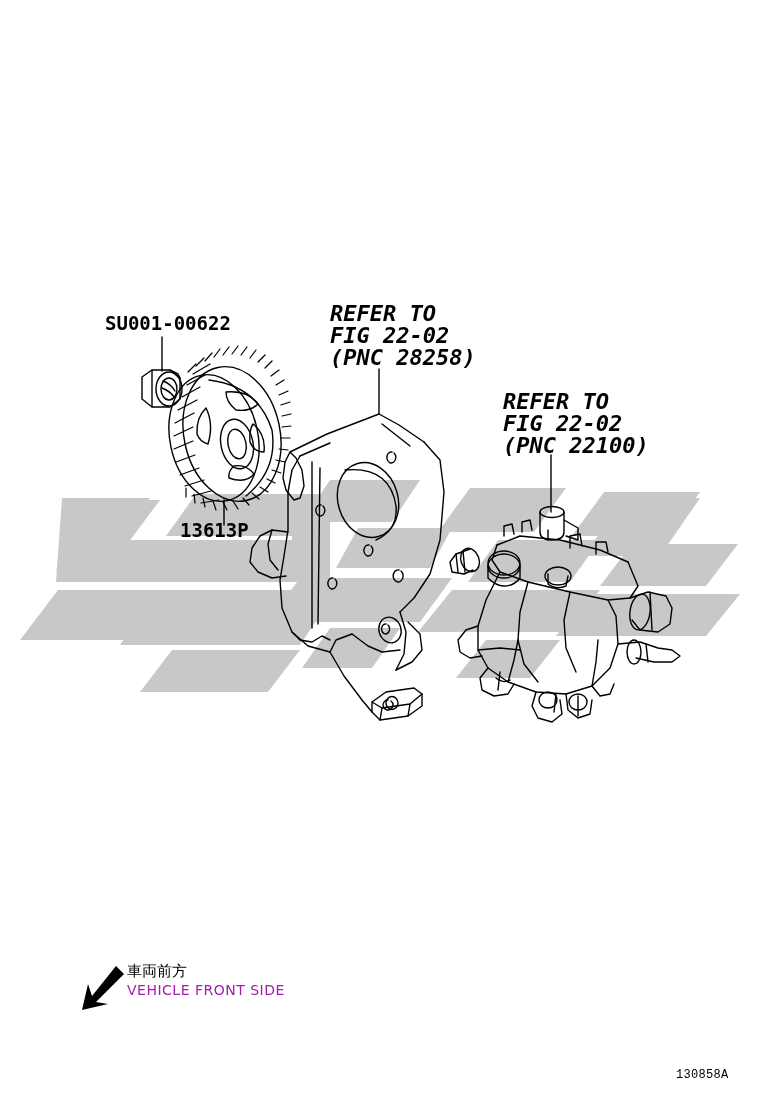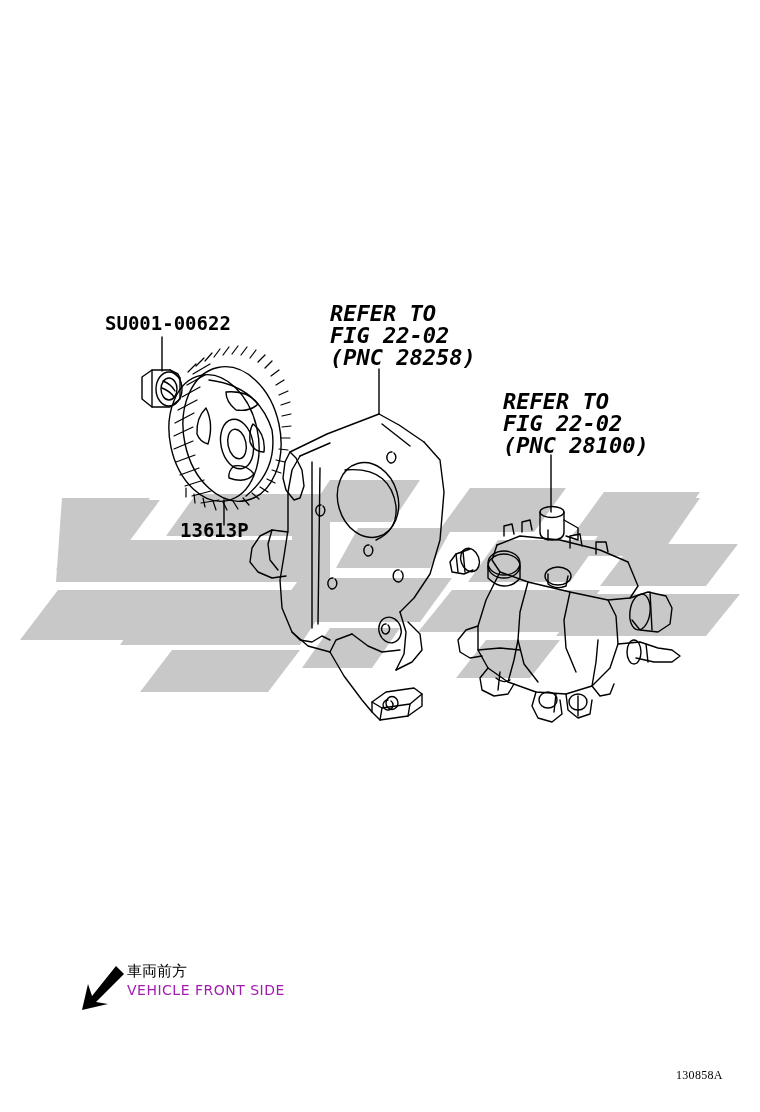--- a/index.html
+++ b/index.html
@@ -48,21 +48,21 @@
   .legend-en {
     position: absolute;
     font-family: "DejaVu Sans", sans-serif;
     font-size: 14px;
     color: #a21caf;
     white-space: pre;
     letter-spacing: 0.5px;
   }
   .corner-code {
     position: absolute;
-    font-family: Liberation Serif, serif;
+    font-family: Liberation Mono, monospace;
     font-size: 12px;
     color: #000;
     white-space: pre;
     letter-spacing: 0.3px;
   }
 </style>
 </head>
 <body>
 
 <div id="sheet">
@@ -295,20 +295,20 @@
   <div class="lbl lbl-part" style="left:105px; top:311px;">SU001-00622</div>
 
   <div class="lbl lbl-part" style="left:180px; top:518px;">13613P</div>
 
   <div class="lbl lbl-ref" style="left:330px; top:300px;">REFER TO</div>
   <div class="lbl lbl-ref" style="left:330px; top:322px;">FIG 22-02</div>
   <div class="lbl lbl-ref" style="left:330px; top:344px;">(PNC 28258)</div>
 
   <div class="lbl lbl-ref" style="left:503px; top:388px;">REFER TO</div>
   <div class="lbl lbl-ref" style="left:503px; top:410px;">FIG 22-02</div>
-  <div class="lbl lbl-ref" style="left:503px; top:432px;">(PNC 28100)</div>
+  <div class="lbl lbl-ref" style="left:503px; top:432px;">(PNC 22100)</div>
 
   <div class="legend-jp" style="left:127px; top:962px;">車両前方</div>
   <div class="legend-en" style="left:127px; top:982px;">VEHICLE FRONT SIDE</div>
 
   <div class="corner-code" style="left:676px; top:1068px;">130858A</div>
 
 </div>
 
 </body></html>

